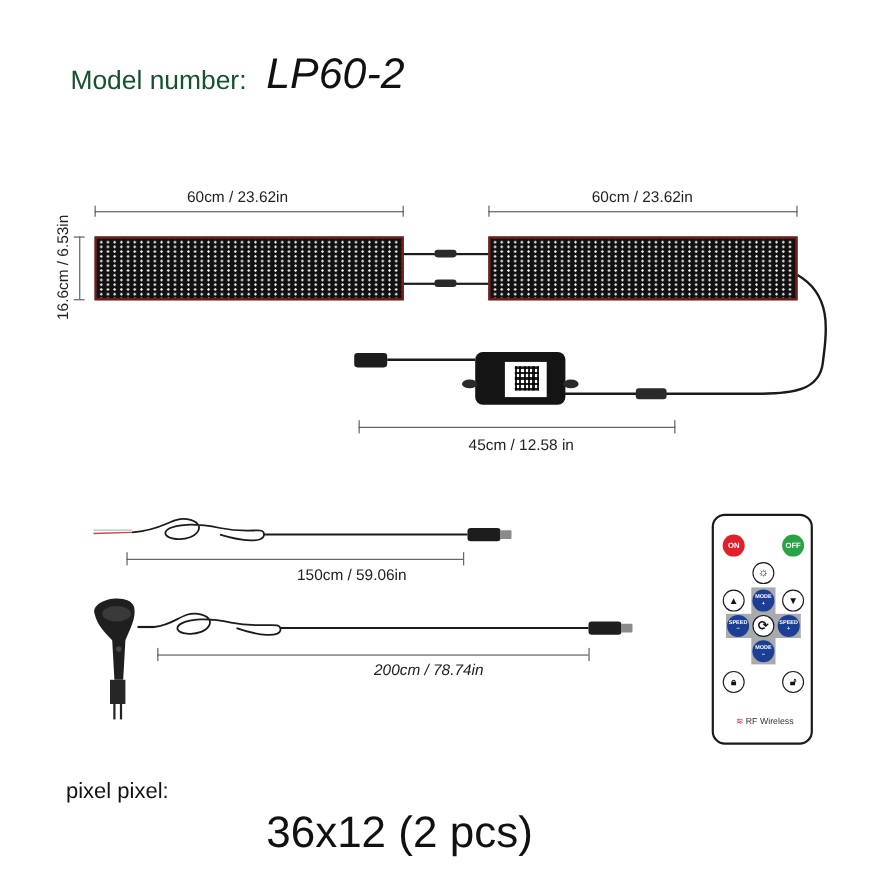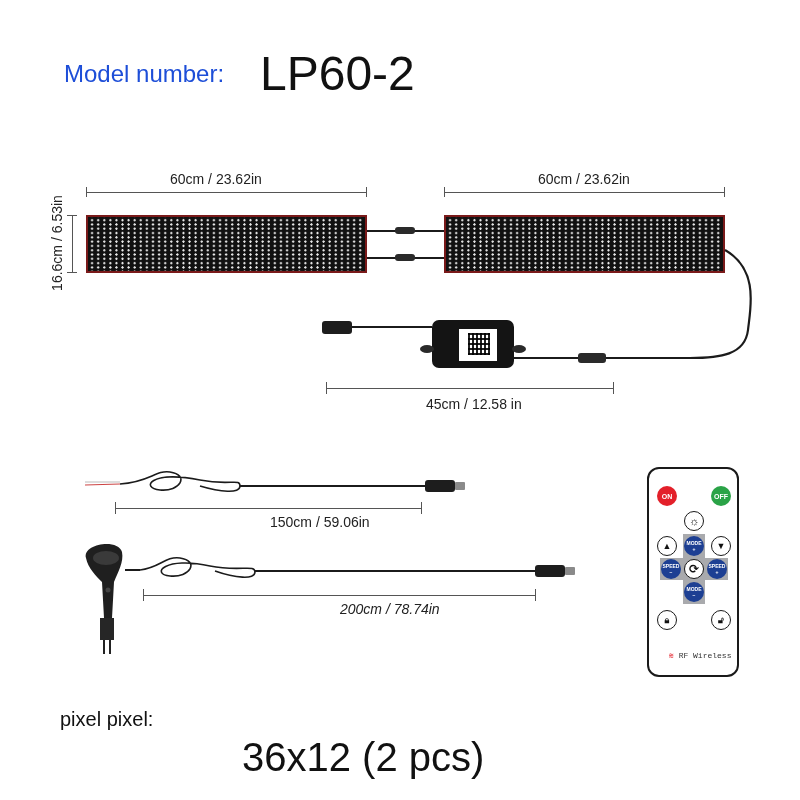--- a/index.html
+++ b/index.html
@@ -1,19 +1,19 @@
 <!DOCTYPE html>
 <html><head>
 <meta charset="utf-8">
 <style>
   html, body { margin: 0; padding: 0; background: #ffffff; }
   body { width: 800px; height: 800px; position: relative; overflow: hidden; font-family: "Liberation Sans", "DejaVu Sans", sans-serif; color: #111; }
   .abs { position: absolute; }
-  .title-label { left: 64px; top: 60px; font-size: 24px; color: #1d4ed8; text-align: center; }
-  .title-model { left: 260px; top: 46px; font-size: 48px; color: #111; }
+  .title-label { left: 64px; top: 60px; font-size: 24px; color: #14532d; text-align: center; }
+  .title-model { left: 242px; top: 46px; font-size: 39px; color: #111; font-style: italic; }
   .dim-text { font-size: 14px; color: #222; white-space: nowrap; }
   .hline { position: absolute; height: 1px; background: #555; }
   .tick { position: absolute; width: 1px; background: #555; }
   .panel {
     position: absolute; border: 2px solid #7a1a1a; box-sizing: border-box;
     background-color: #111;
     background-image: radial-gradient(circle, #e8e8e8 0.9px, transparent 1.3px);
     background-size: 6.1px 4.3px;
     background-position: 1px 1px;
   }
@@ -163,20 +163,20 @@
   <div class="rbtn blue" style="left:35px; top:113px; width:20px; height:20px; white-space:pre;">MODE
 −</div>
 
   <div class="rbtn outline" style="left:8px; top:141px; width:20px; height:20px; font-size:9px;">
       <span>🔒︎</span>
     </div>
   <div class="rbtn outline" style="left:62px; top:141px; width:20px; height:20px; font-size:9px;">
       <span>🔓︎</span>
     </div>
 
-  <div class="rf-label" style="left:20px; top:182px;font-family:Liberation Mono, monospace;">
+  <div class="rf-label" style="left:20px; top:182px;">
     <span class="rf-icon">≋</span>
     <span>RF Wireless</span>
   </div>
 </div>
 
 <div class="abs pixel-label">pixel pixel:</div>
 <div class="abs pixel-value">36x12 (2 pcs)</div>
 
 </body></html>

